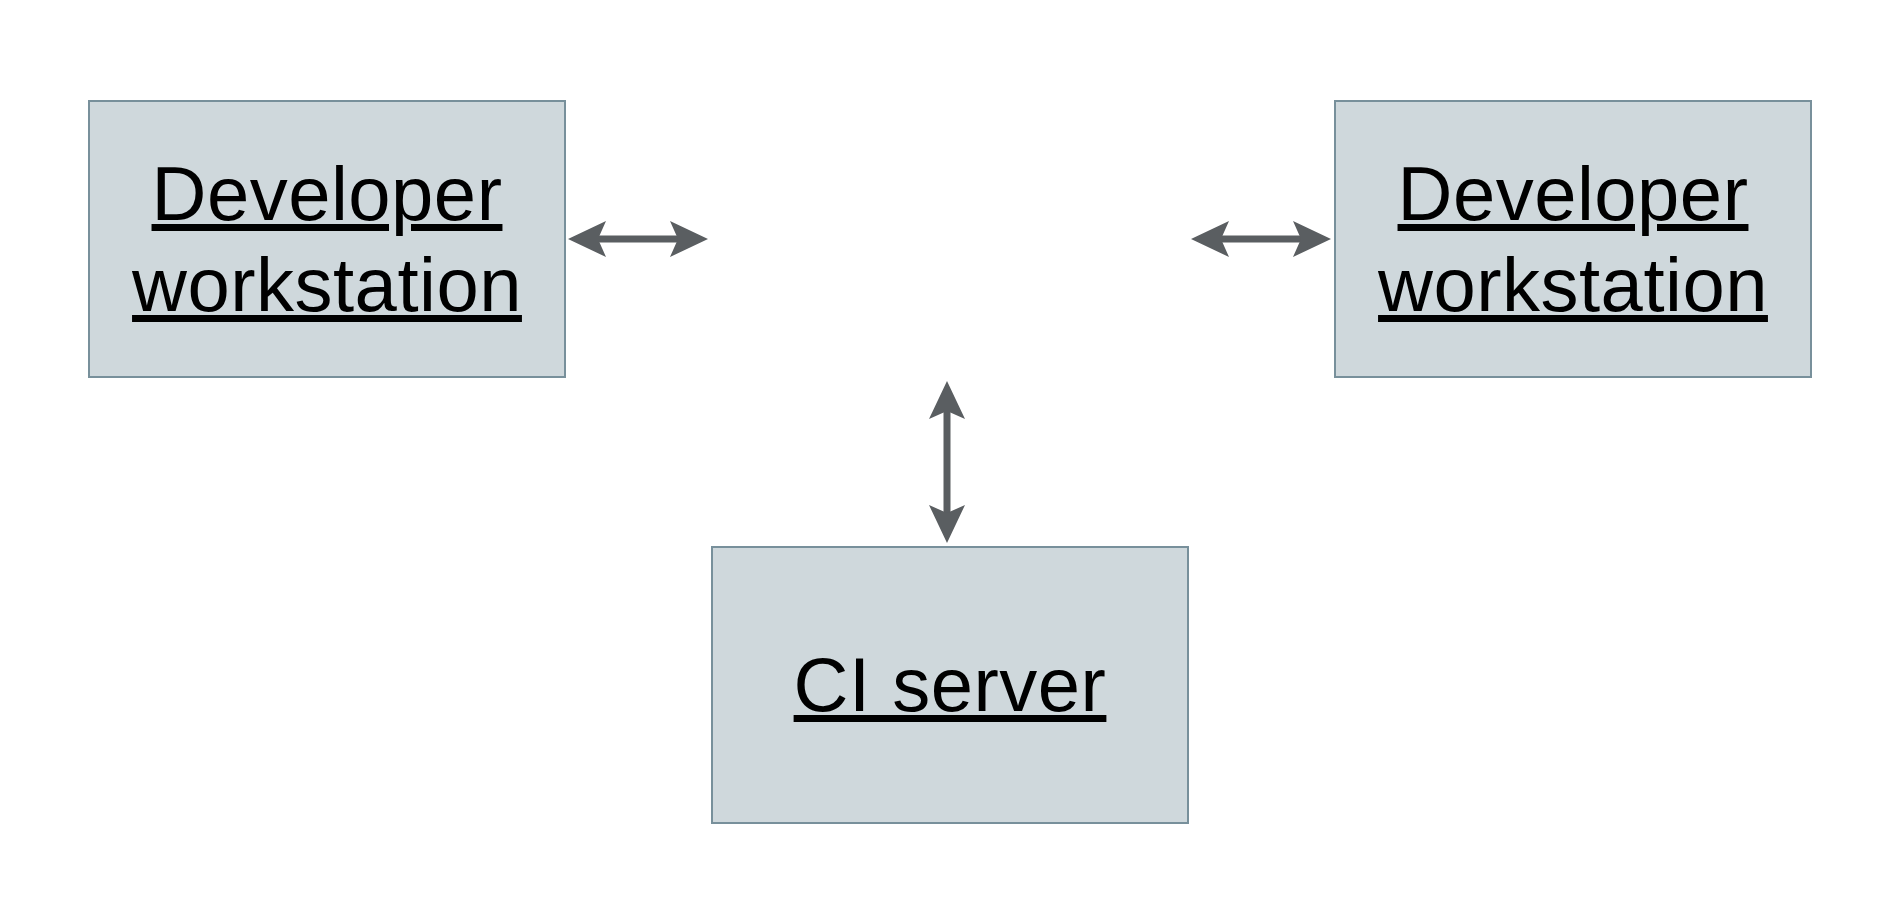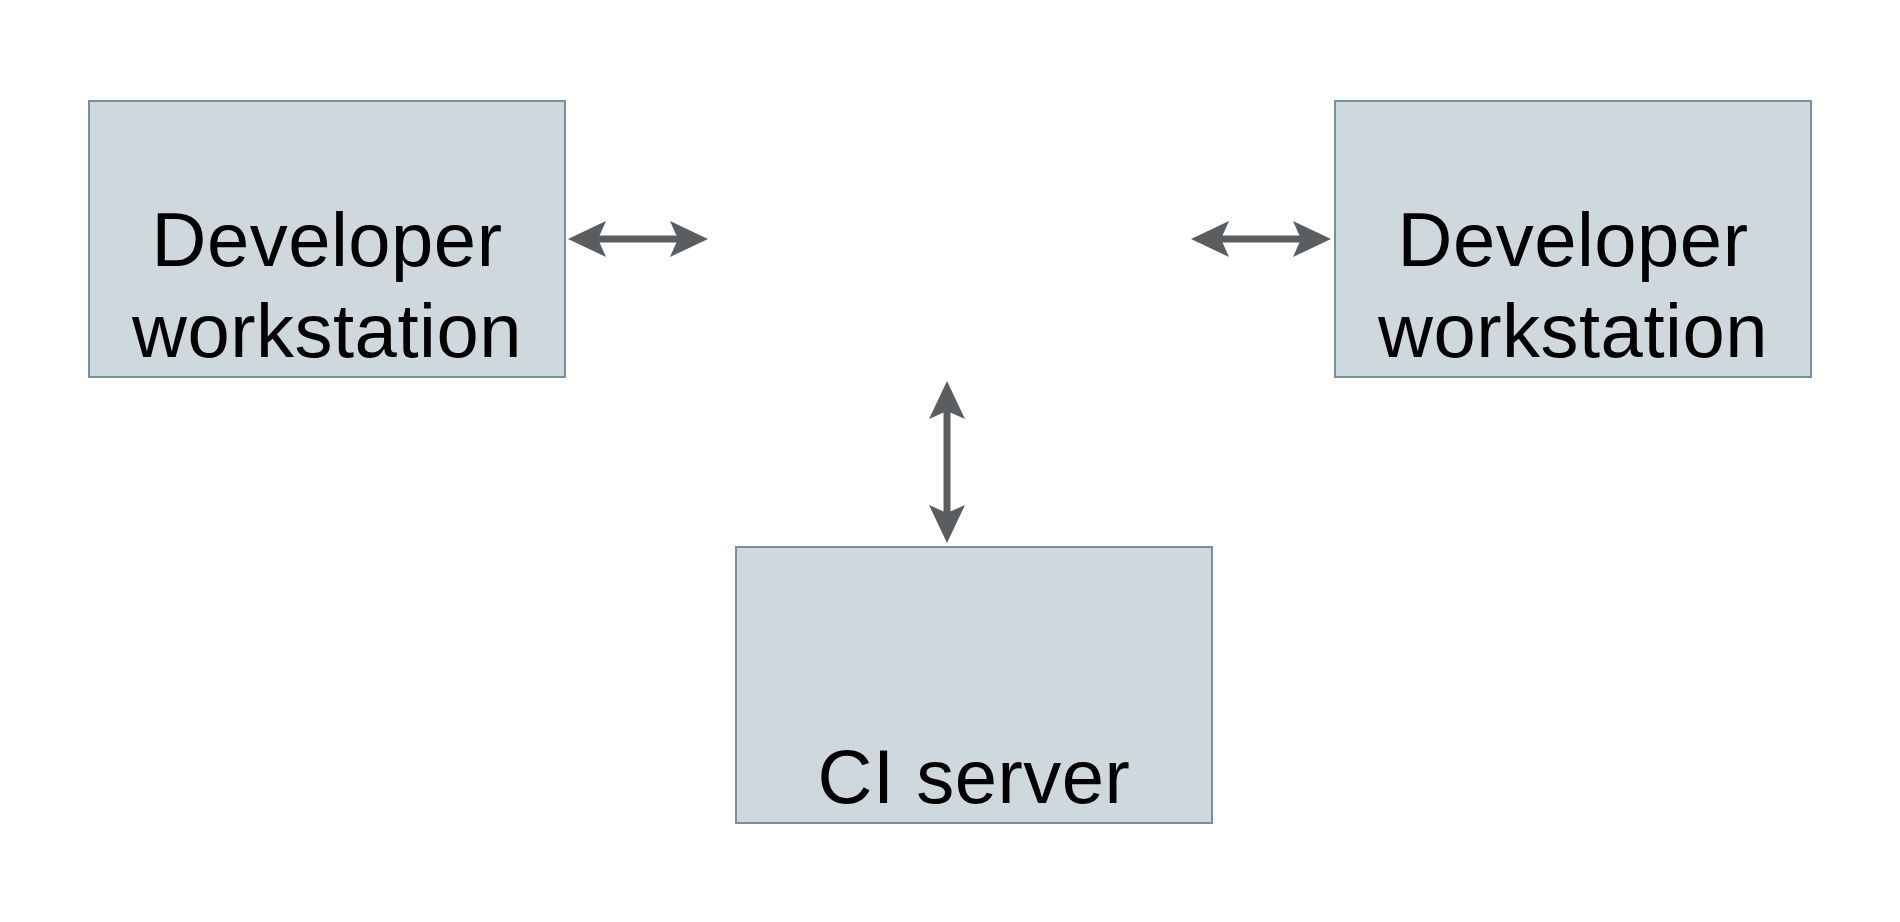--- a/index.html
+++ b/index.html
@@ -19,39 +19,40 @@
     height: 922px;
     background: var(--background);
     overflow: hidden;
   }
 
   .node {
     position: absolute;
     background: var(--node-fill);
     border: 2px solid var(--node-border);
     display: flex;
-    align-items: flex-end;
+    align-items: center;
     justify-content: center;
+    text-decoration: underline;
   }
 
   .node-label {
     color: var(--text);
     font-size: 76px;
     line-height: 1.2;
     text-align: center;
     white-space: pre-line;
     letter-spacing: 0.5px;
   }
 
   
   .node-dev-left   { left: 88px;   top: 100px; width: 478px; height: 278px; }
   .node-cache      { left: 711px;  top: 100px; width: 478px; height: 278px; }
   .node-dev-right  { left: 1334px; top: 100px; width: 478px; height: 278px; }
   
-  .node-ci         { left: 711px;  top: 546px; width: 478px; height: 278px; margin-left: 24px; }
+  .node-ci         { left: 711px;  top: 546px; width: 478px; height: 278px; }
 
   .edge { position: absolute; }
   .edge svg { display: block; width: 100%; height: 100%; }
   .edge polygon, .edge rect { fill: var(--arrow); }
 
   .edge-left     { left: 568px;  top: 216px; width: 140px; height: 46px; }
   .edge-right    { left: 1191px; top: 216px; width: 140px; height: 46px; }
   .edge-vertical { left: 924px;  top: 381px; width: 46px;  height: 162px; }
 </style>
 </head>

